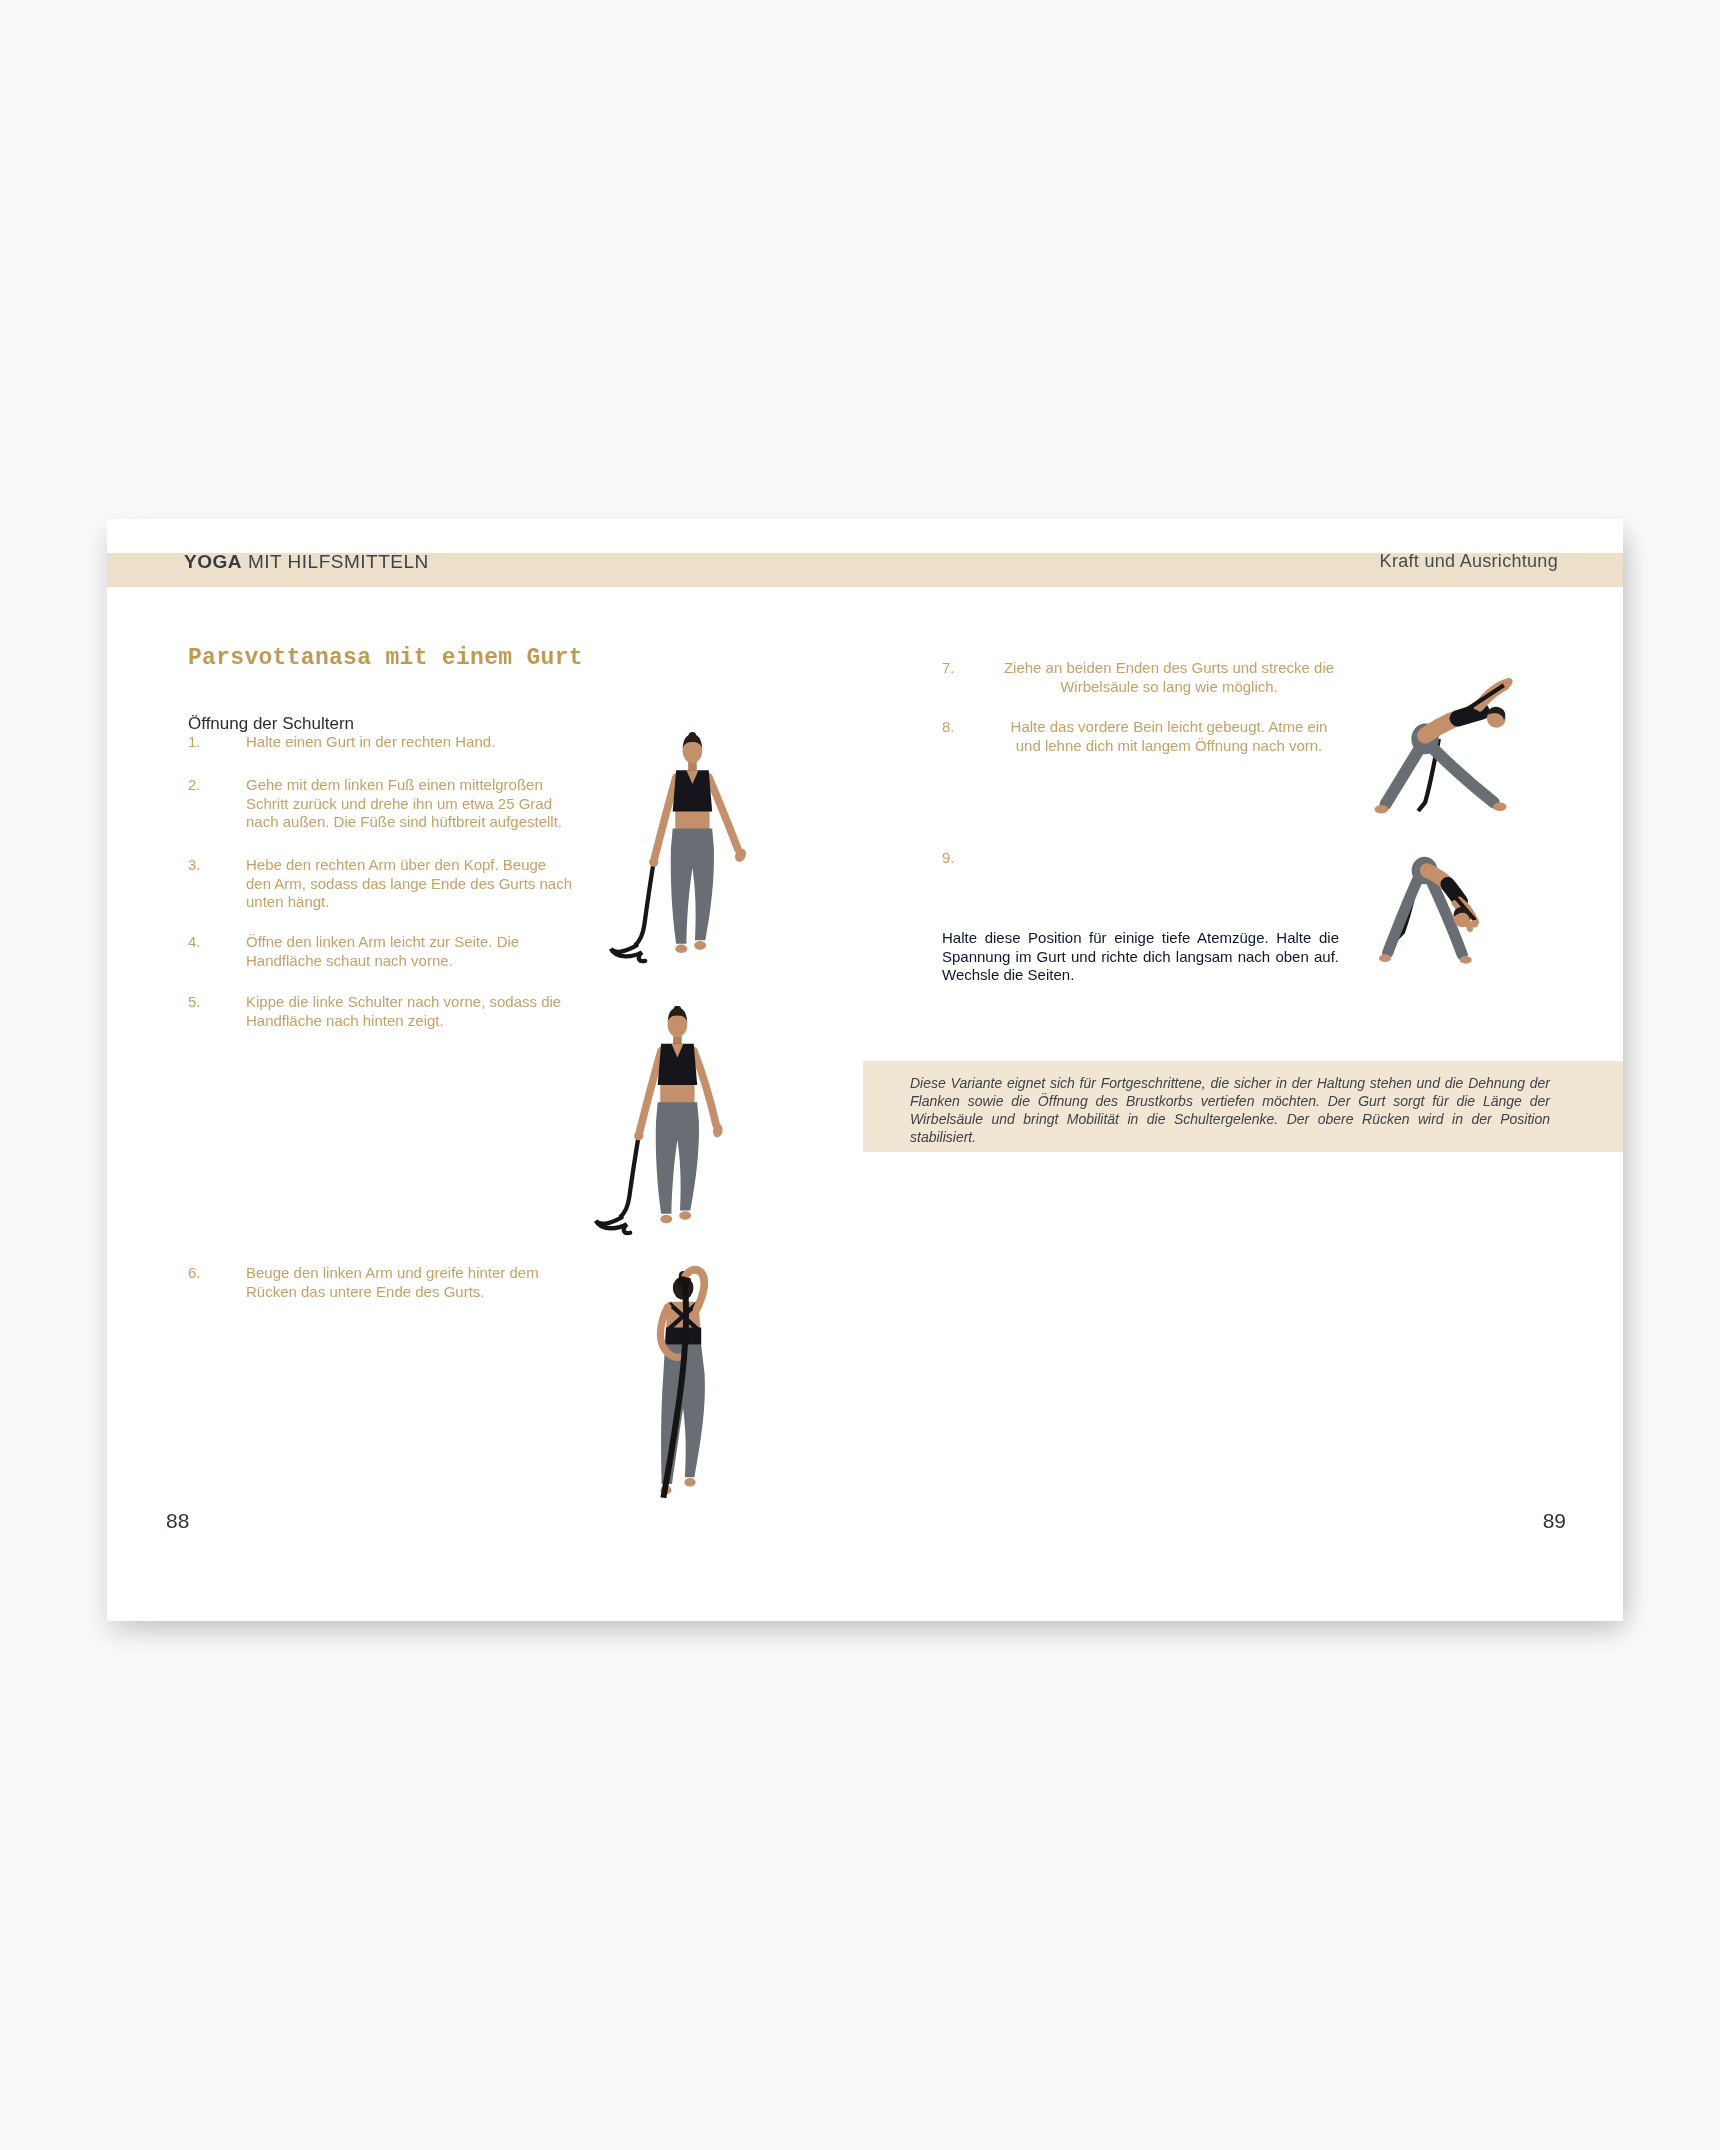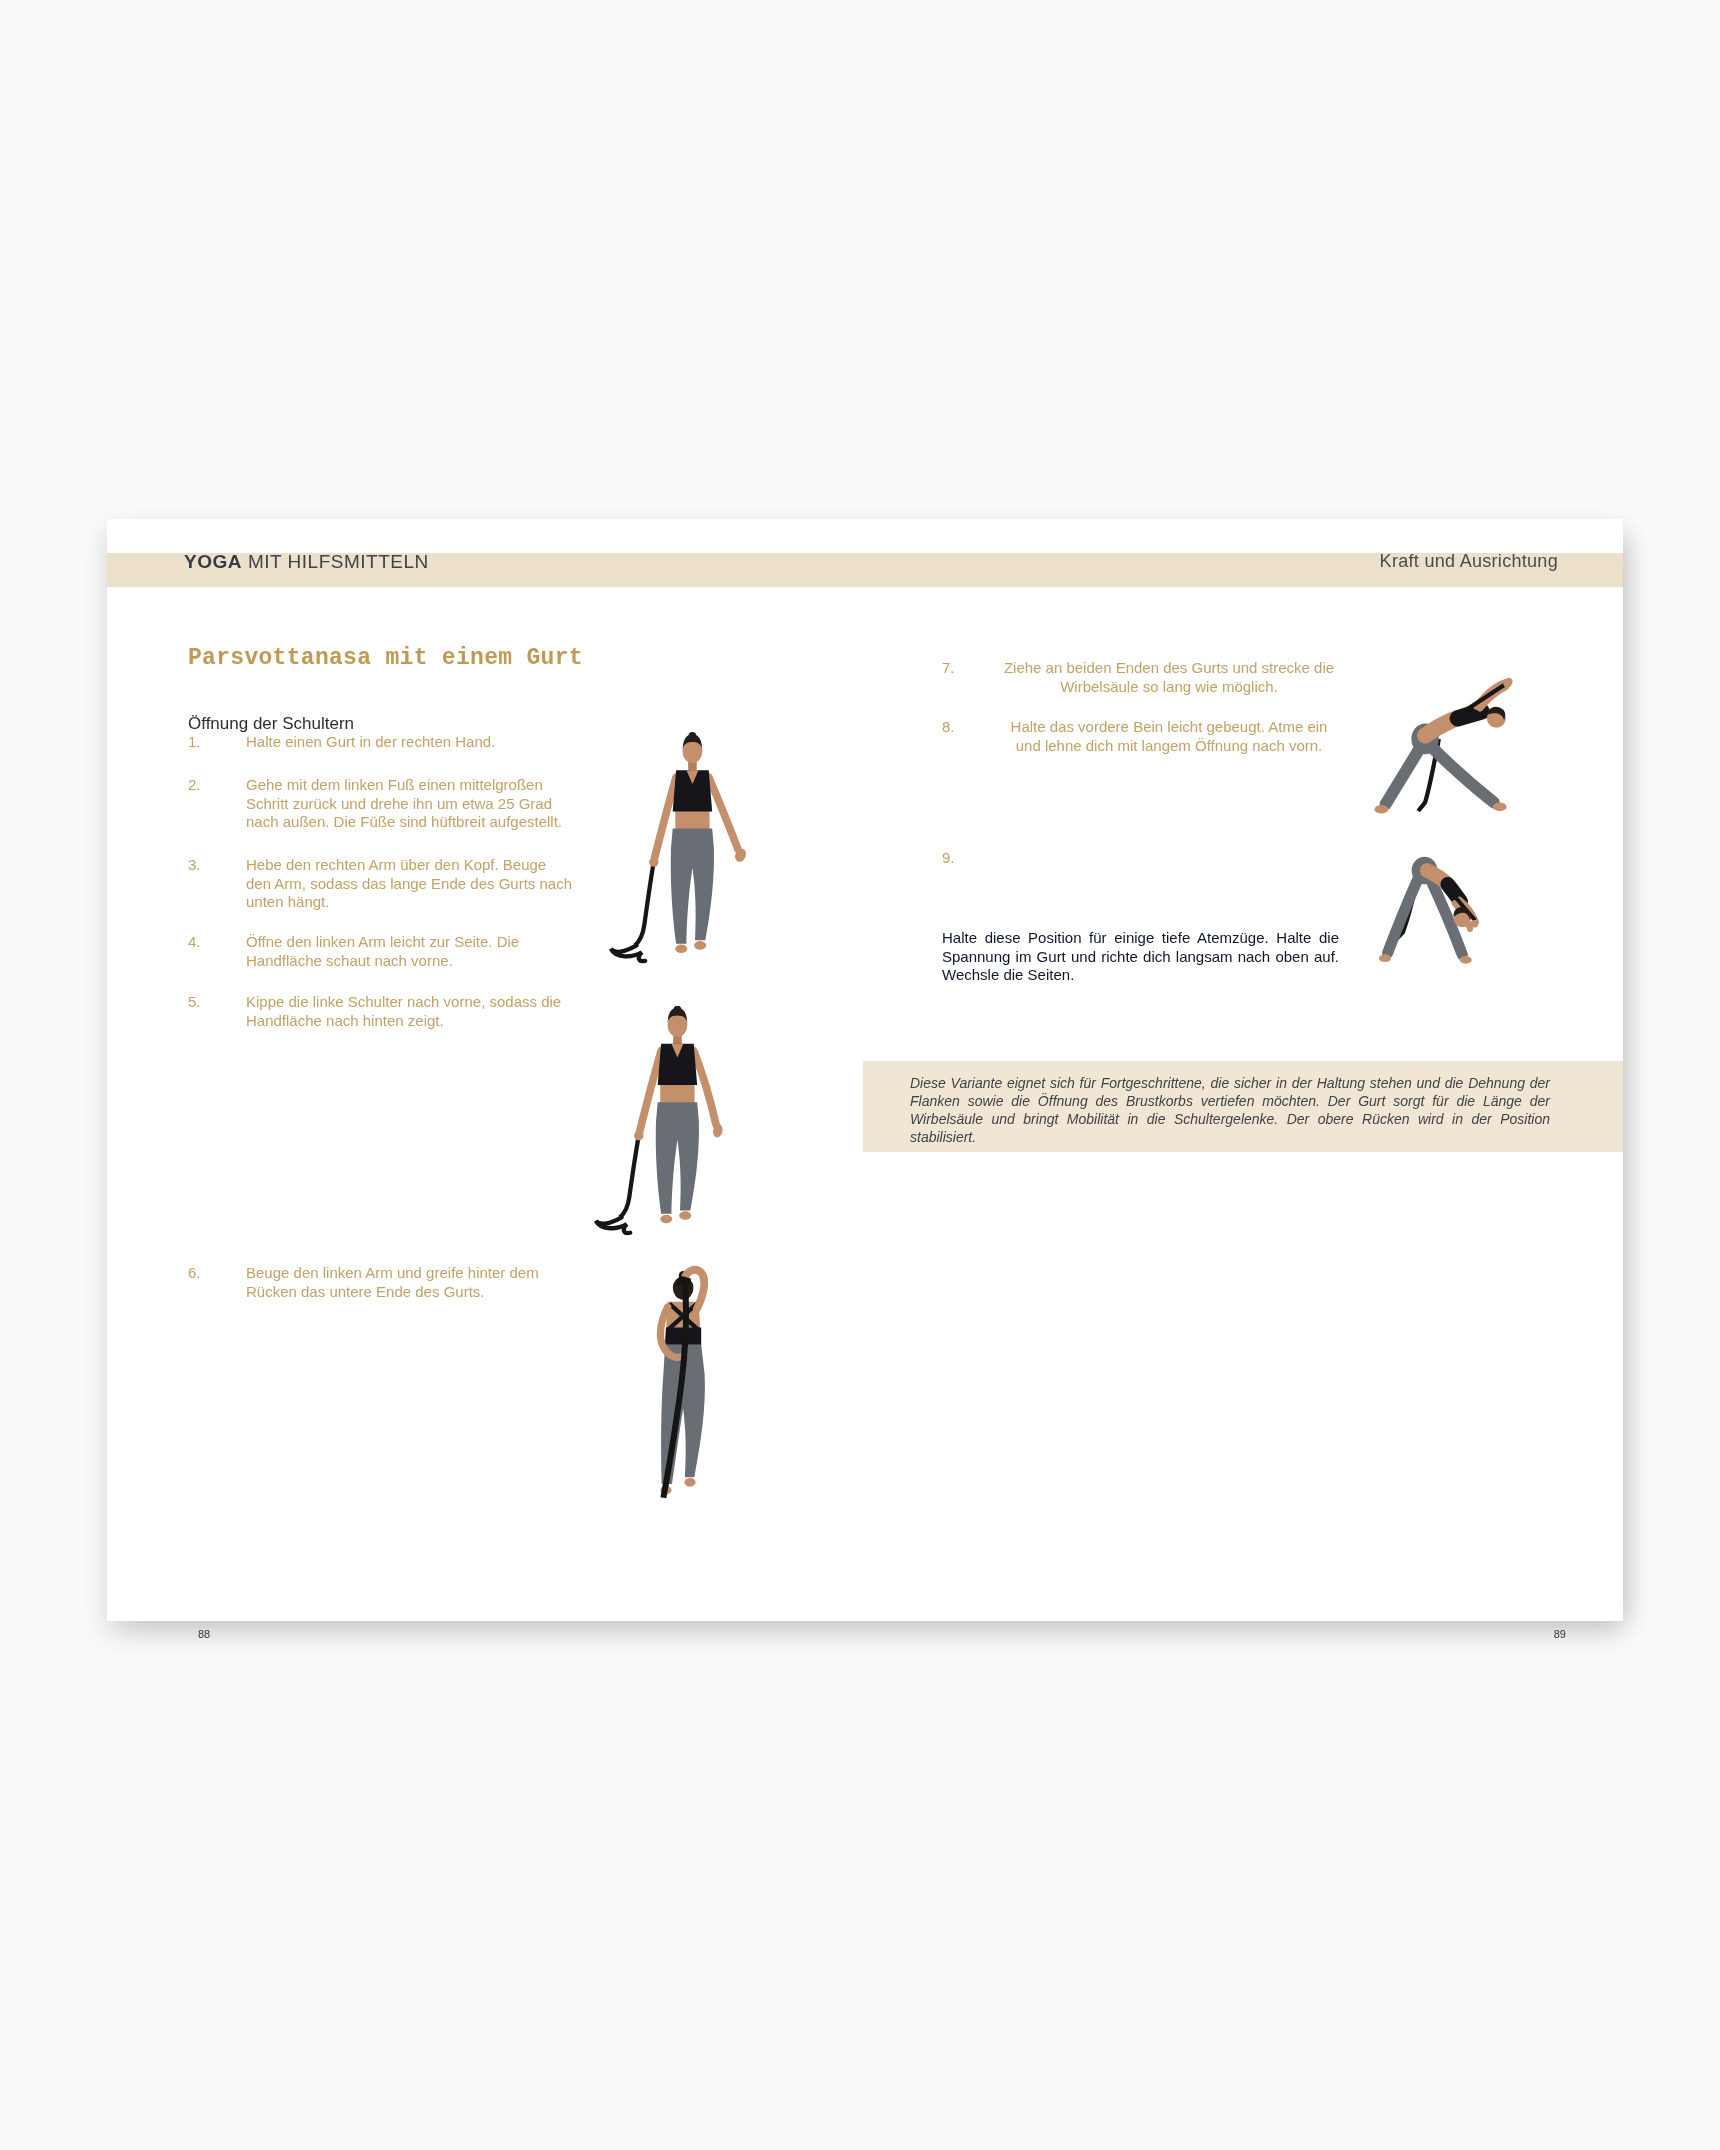--- a/index.html
+++ b/index.html
@@ -43,21 +43,21 @@
     left:835px;top:410px;width:397px;font-size:15px;line-height:18.5px;
     color:#0f172a;text-align:justify;
   }
   .notebox{
     left:756px;top:542px;width:760px;height:91px;background:#f0e6d3;box-sizing:border-box;
     padding:13px 73px 0 47px;
   }
   .notebox .note{
     font-style:italic;font-size:14px;line-height:18px;color:#3f4347;text-align:justify;
   }
-  .pagenum{font-size:11px;color:#30353b;top:1109px;margin-left:32px;}
+  .pagenum{font-size:21px;color:#30353b;top:990px;}
   .pn-left{left:59px;}
   .pn-right{right:57px;}
   .photo{line-height:0;}
 </style>
 </head>
 <body>
 
 <div class="canvas">
   <div class="page">
 

